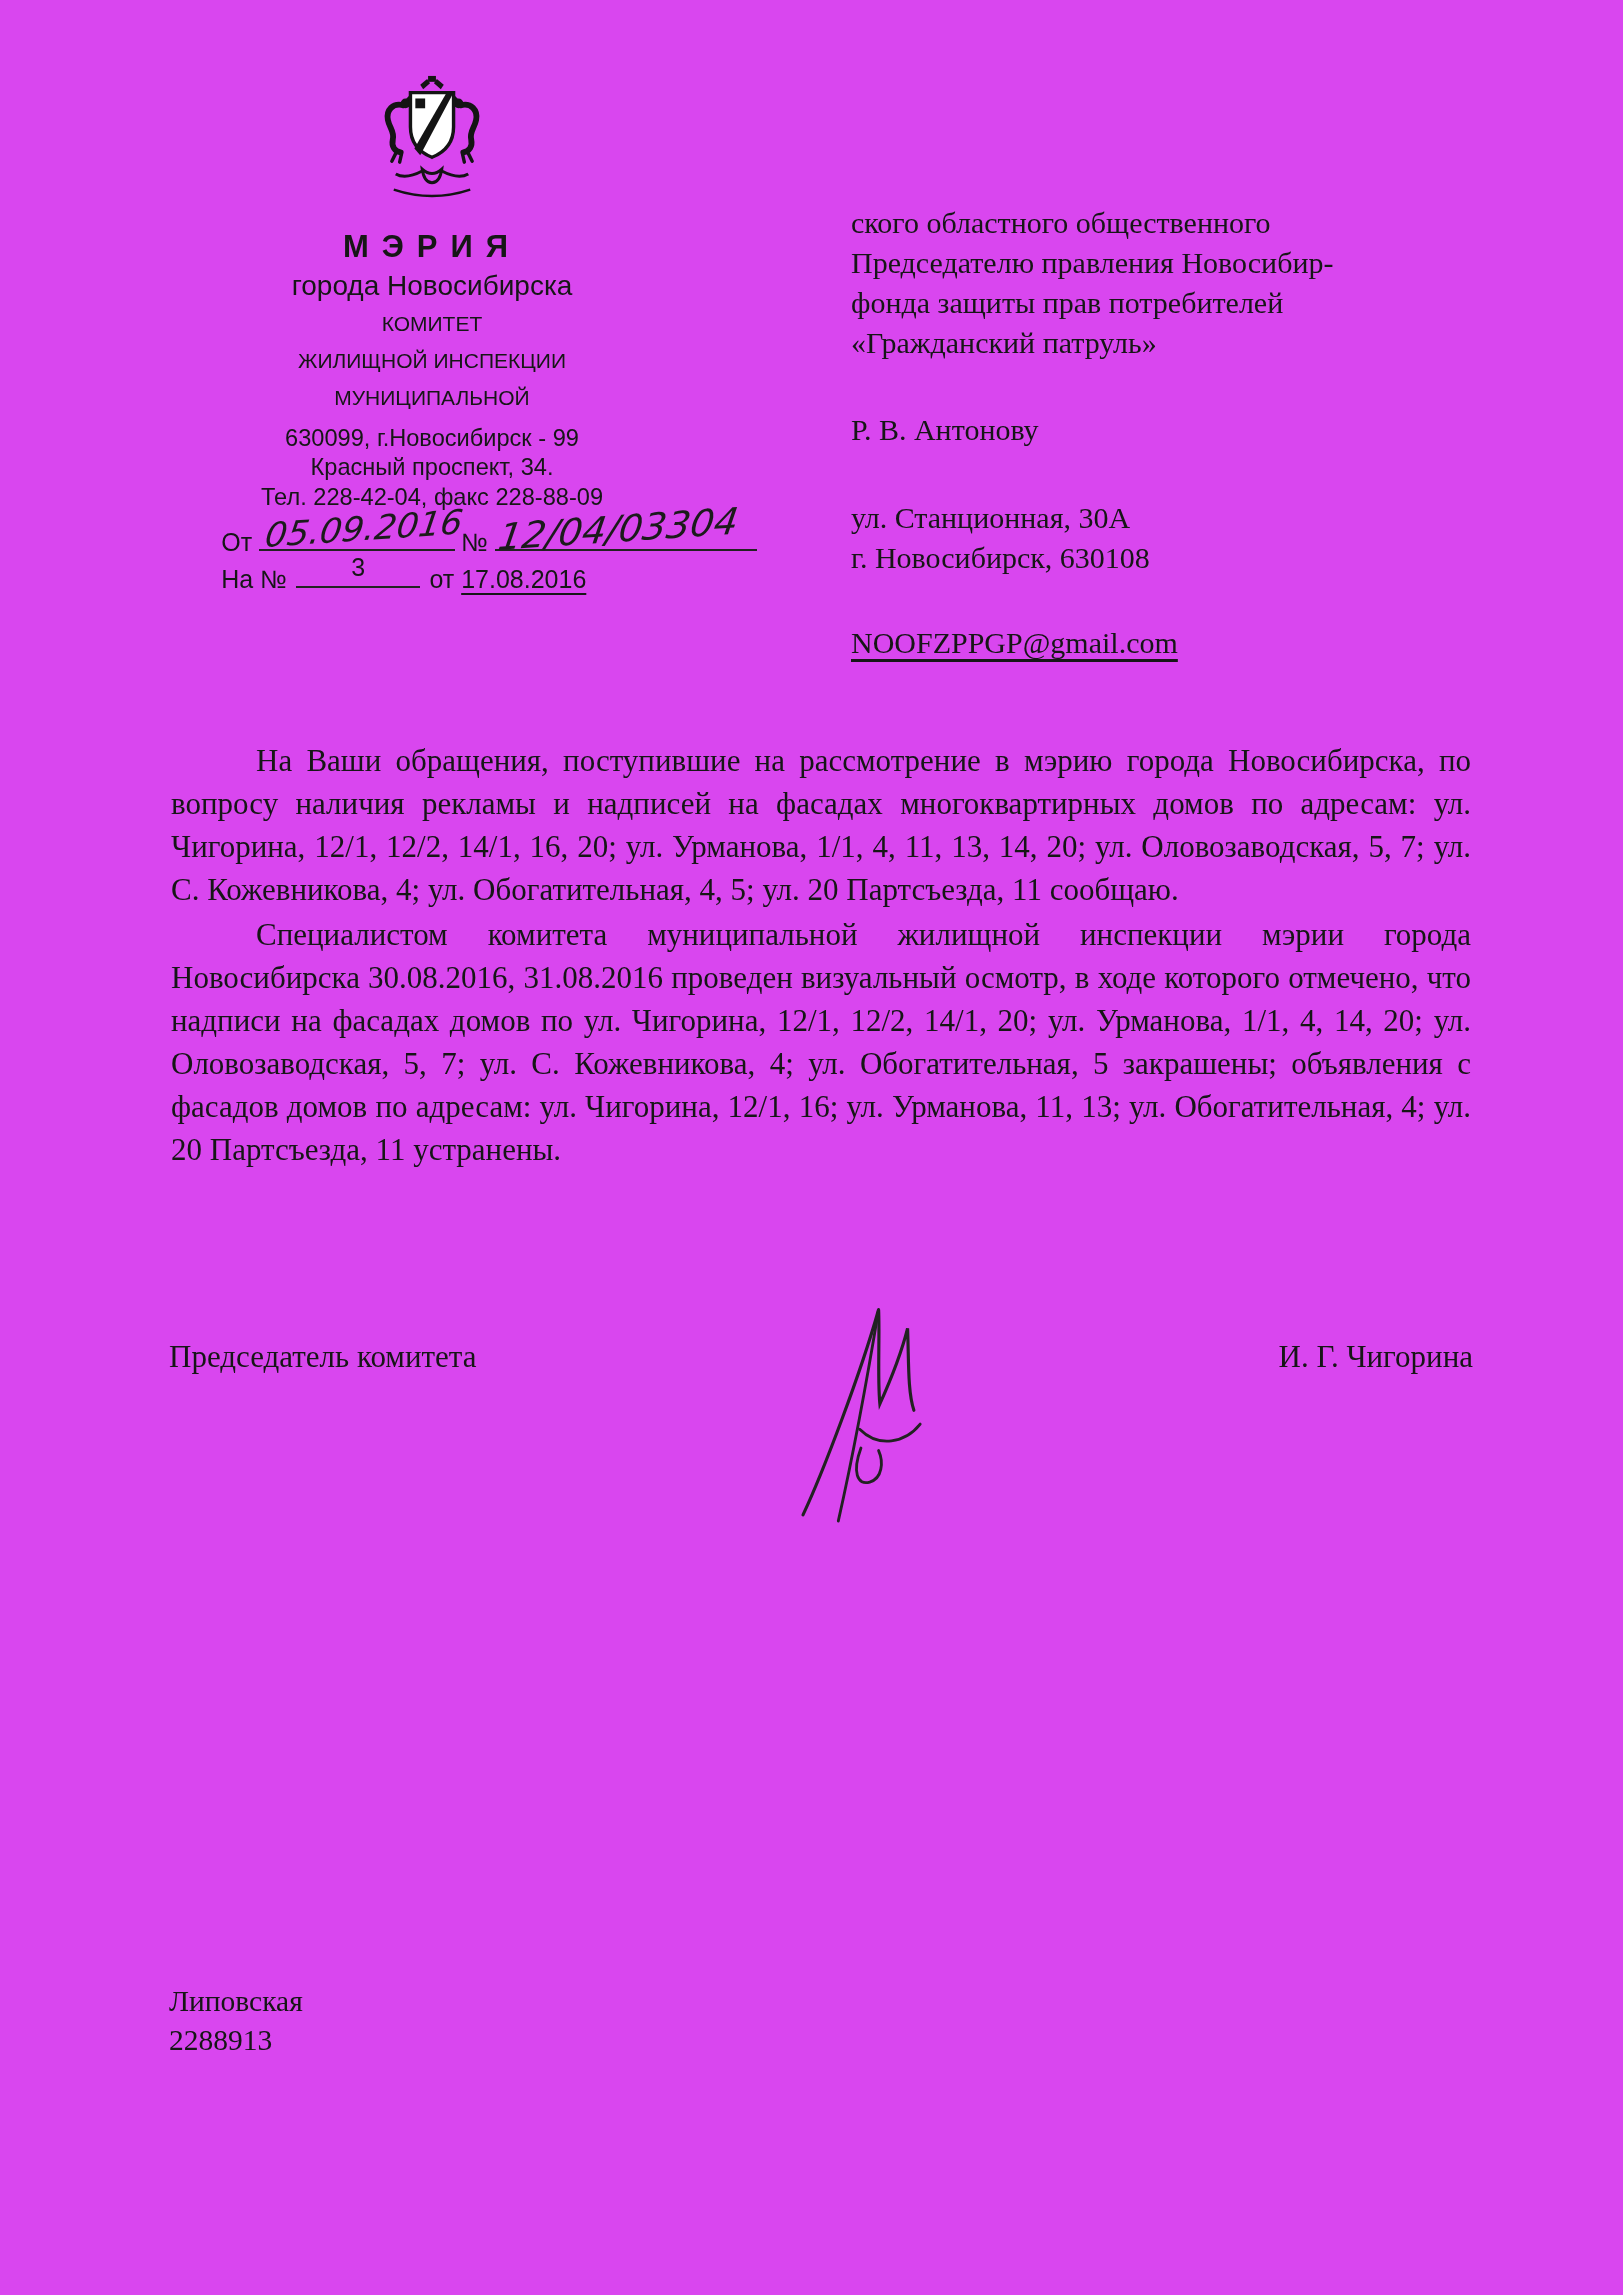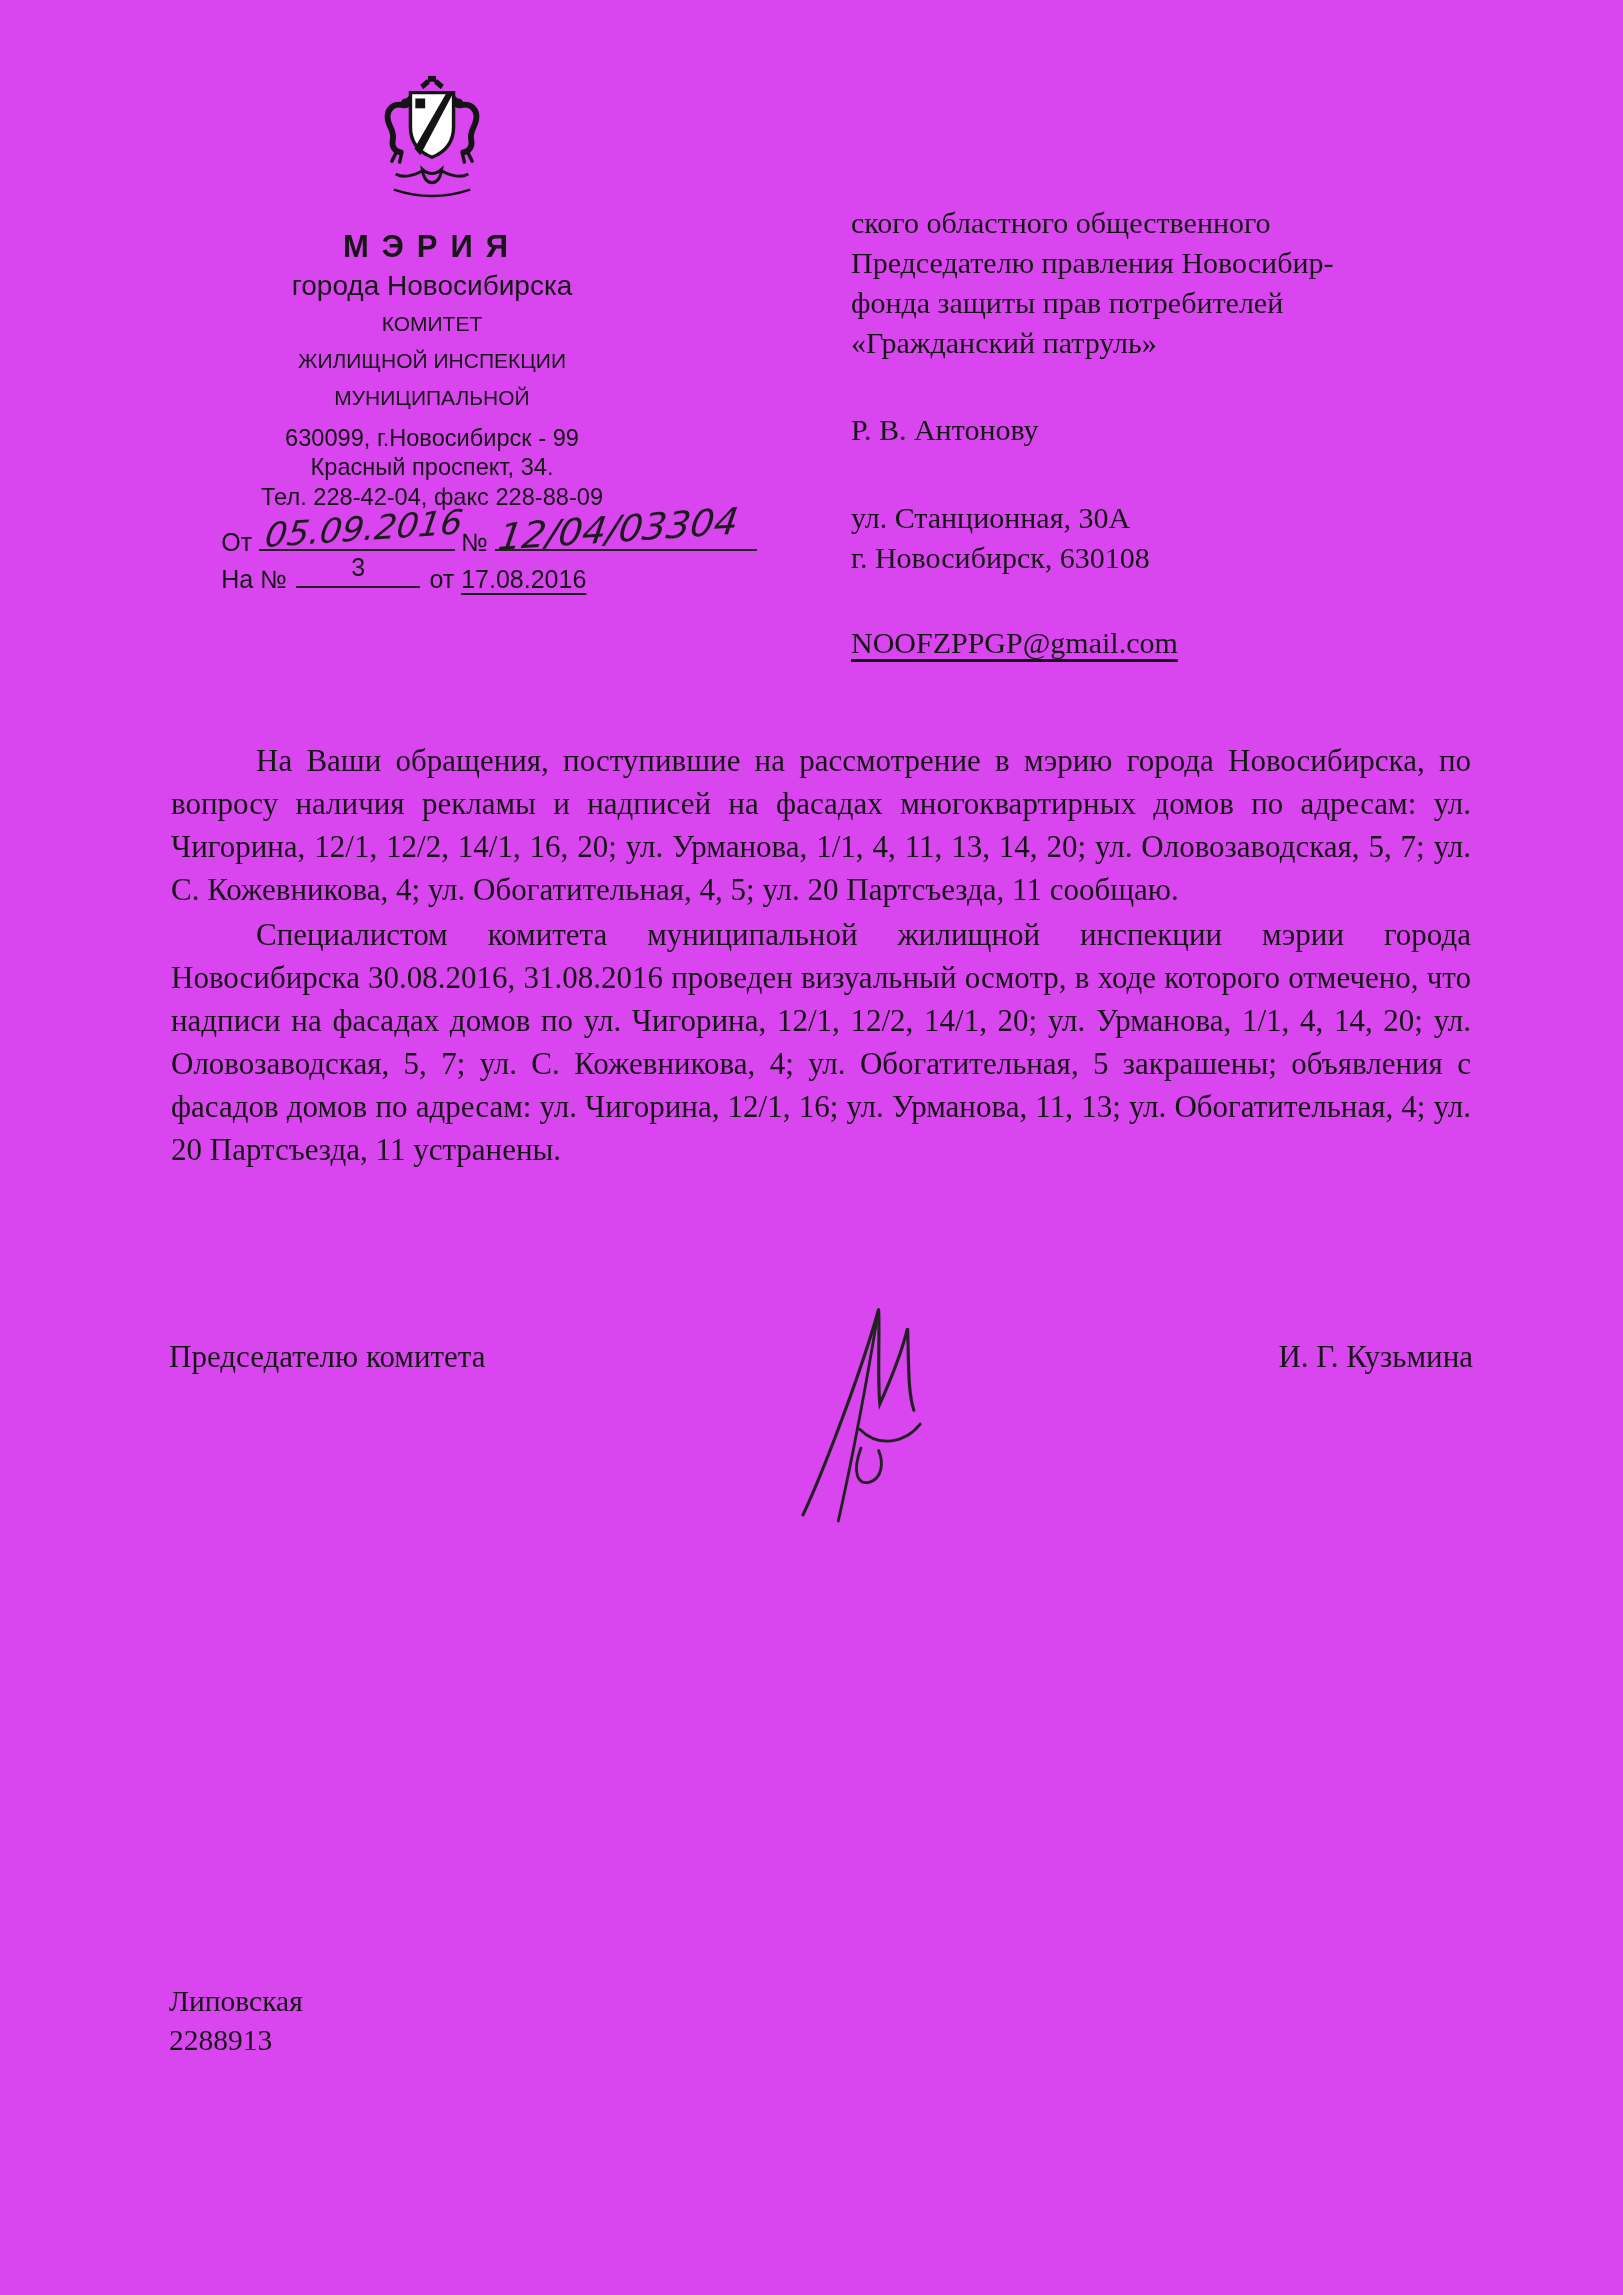--- a/index.html
+++ b/index.html
@@ -134,32 +134,32 @@
     <div>г. Новосибирск, 630108</div>
     <div class="addr-email">NOOFZPPGP@gmail.com</div>
   </div>
 
   <div class="body-text">
     <p>На Ваши обращения, поступившие на рассмотрение в мэрию города Новосибирска, по вопросу наличия рекламы и надписей на фасадах многоквартирных домов по адресам: ул. Чигорина, 12/1, 12/2, 14/1, 16, 20; ул. Урманова, 1/1, 4, 11, 13, 14, 20; ул. Оловозаводская, 5, 7; ул. С. Кожевникова, 4; ул. Обогатительная, 4, 5; ул. 20 Партсъезда, 11 сообщаю.</p>
     <p>Специалистом комитета муниципальной жилищной инспекции мэрии города Новосибирска 30.08.2016, 31.08.2016 проведен визуальный осмотр, в ходе которого отмечено, что надписи на фасадах домов по ул. Чигорина, 12/1, 12/2, 14/1, 20; ул. Урманова, 1/1, 4, 14, 20; ул. Оловозаводская, 5, 7; ул. С. Кожевникова, 4; ул. Обогатительная, 5 закрашены; объявления с фасадов домов по адресам: ул. Чигорина, 12/1, 16; ул. Урманова, 11, 13; ул. Обогатительная, 4; ул. 20 Партсъезда, 11 устранены.</p>
   </div>
 
   <div class="sig-row">
-    <span class="sig-left">Председателю комитета</span>
+    <span class="sig-left">Председатель комитета</span>
 
     <svg class="sig-mark" viewBox="0 0 260 400" width="164" height="252" aria-hidden="true">
       <g fill="none" stroke="#222222" stroke-linecap="round">
         <path d="M30 368 C 62 300, 122 142, 150 42 C 152 84, 148 152, 152 192 C 170 152, 186 112, 196 72 C 198 122, 196 172, 206 202" stroke-width="5"></path>
         <path d="M150 42 C 130 164, 112 262, 86 378" stroke-width="4.5"></path>
         <path d="M122 262 C 108 300, 116 322, 136 316 C 156 310, 158 284, 150 266" stroke-width="4.5"></path>
         <path d="M120 232 C 150 262, 192 254, 216 224" stroke-width="4.5"></path>
       </g>
     </svg>
 
-    <span class="sig-right">И. Г. Кузьмина</span>
+    <span class="sig-right">И. Г. Чигорина</span>
   </div>
 
   <div class="footer">
     <div>Липовская</div>
     <div>2288913</div>
   </div>
 
 </div>
 
 

